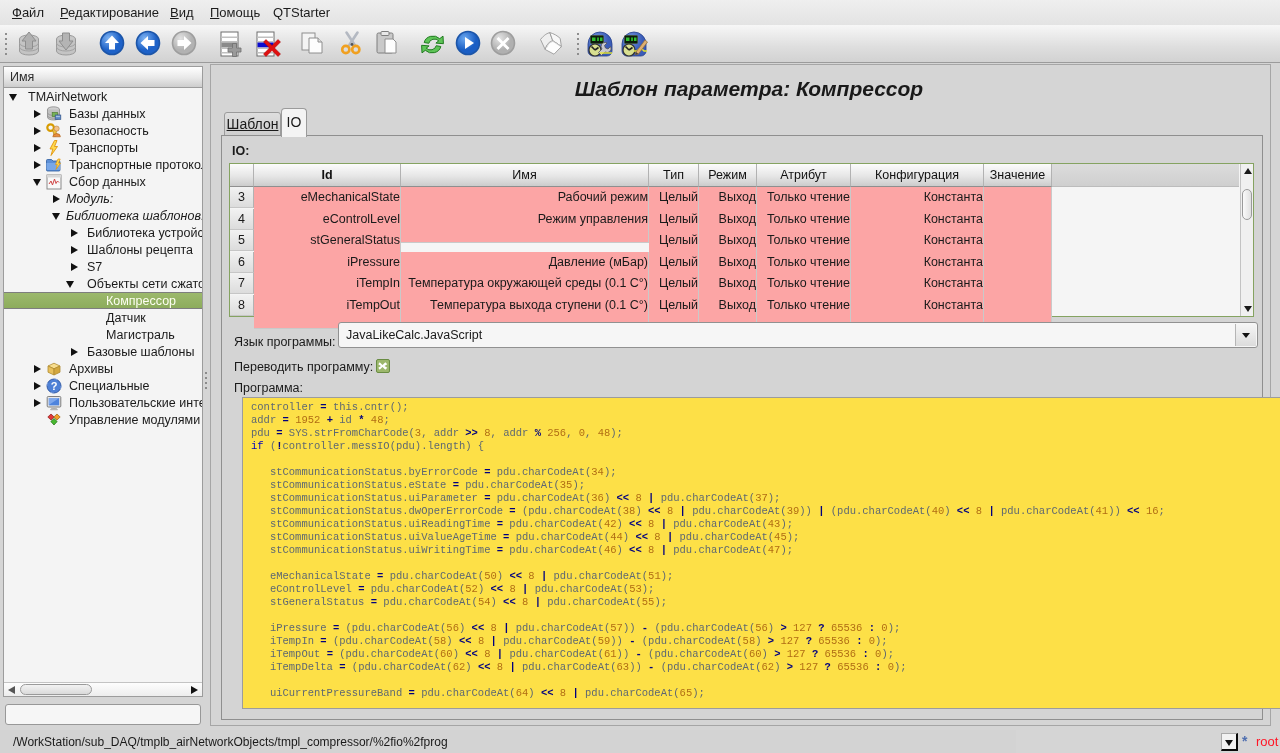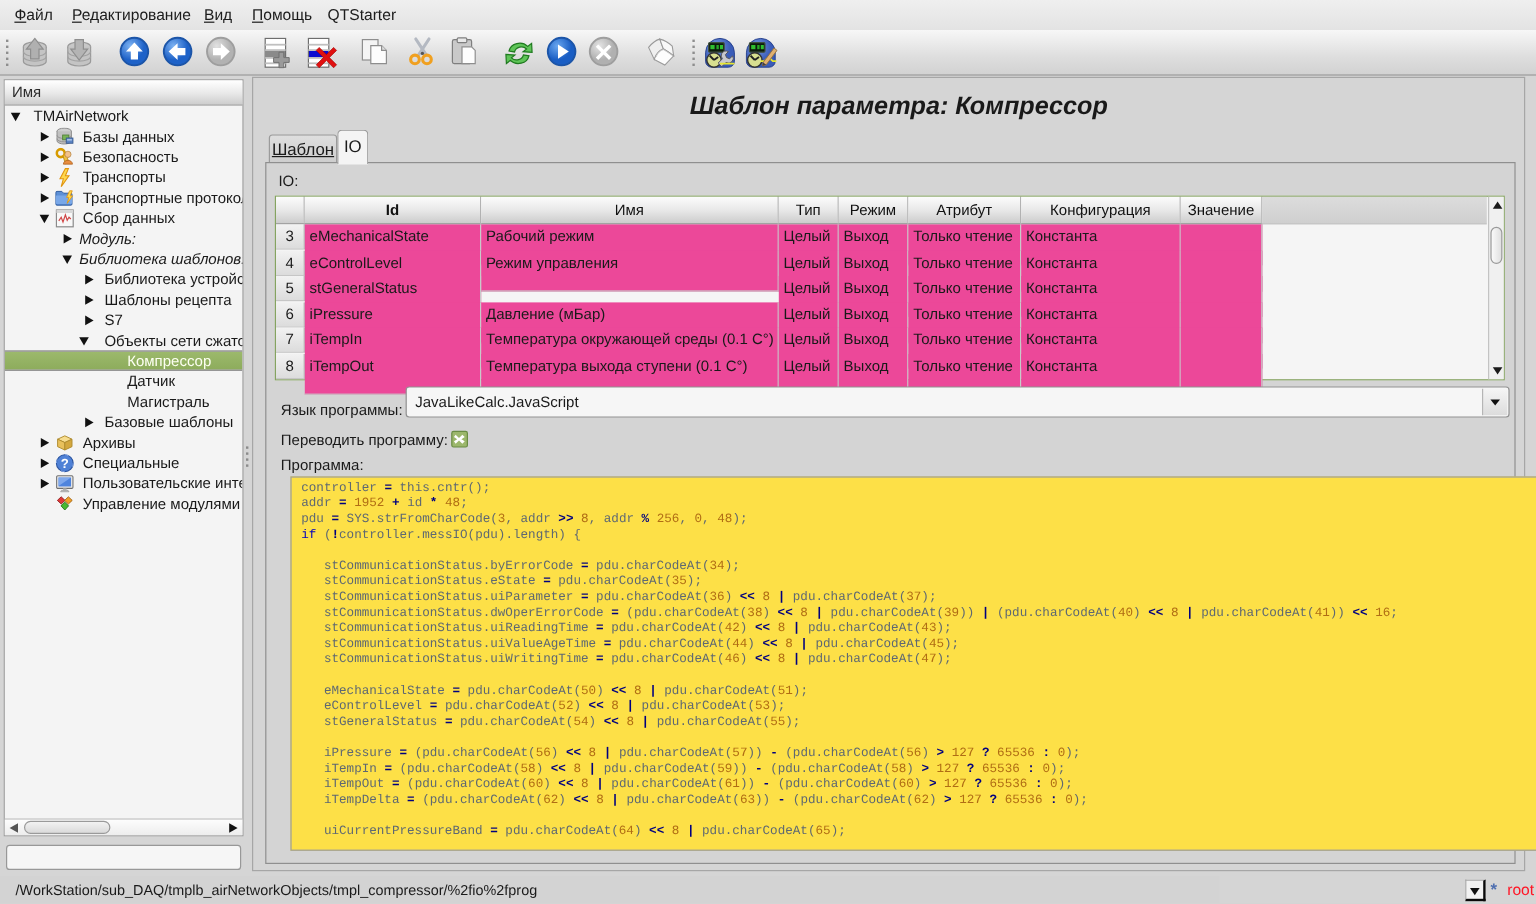--- a/index.html
+++ b/index.html
@@ -41,25 +41,25 @@
 
 #mainpanel { left:210px; top:64px; width:1061px; height:662px; border:1px solid #a6a6a6; background:#d5d5d5; }
 #title { position:absolute; left:17px; right:0; top:12px; text-align:center; font-size:21px; font-weight:bold; font-style:italic; color:#191919; }
 .tab { position:absolute; font-size:14px; text-align:center; border:1px solid #9b9b9b; }
 #tab1 { left:13px; top:47px; width:57px; height:24px; background:linear-gradient(#dedede,#cecece); border-radius:3px 3px 0 0; line-height:22px; }
 #tab1 span { text-decoration:underline; }
 #tab2 { left:70px; top:43px; width:26px; height:29px; background:#f4f4f4; border-bottom:none; border-radius:4px 4px 0 0; line-height:26px; z-index:3; }
 #tabpane { position:absolute; left:10px; top:70px; width:1042px; height:585px; border:1px solid #8f8f8f; background:#d4d4d4; }
 
 
-#iolabel { position:absolute; left:10px; top:8px; font-size:12.5px; }
+#iolabel { position:absolute; left:10px; top:8px; font-size:12.5px;font-weight:bold; }
 #iotable { position:absolute; left:7px; top:27px; width:1025px; height:154px; border:1px solid #85a361; background:#f5f5f5; }
 .hcell { position:absolute; top:0; height:23px; background:linear-gradient(#fcfcfc,#e6e6e6 55%,#cccccc); border-right:1px solid #b2b2b2; border-bottom:1px solid #8f8f8f; font-size:12.5px; text-align:center; line-height:22px; color:#111; }
 .ncell { position:absolute; width:24px; height:21px; background:linear-gradient(#f2f2f2,#dcdcdc); border-right:1px solid #b2b2b2; border-bottom:1px solid #c6c6c6; font-size:12.5px; text-align:center; line-height:21px; }
-.dcell { position:absolute; height:34px; background:#ec4899; border-right:1px solid #c9c9c9; border-bottom:1px solid #c9c9c9; font-size:12.5px; line-height:21px; padding-left:4px; white-space:nowrap; overflow:hidden; }
+.dcell { position:absolute; height:34px; background:#fca5a5; border-right:1px solid #c9c9c9; border-bottom:1px solid #c9c9c9; font-size:12.5px; line-height:21px; padding-left:4px; white-space:nowrap; overflow:hidden;text-align:right; }
 
 
 .vsb { position:absolute; width:13px; background:#f0f0f0; border-left:1px solid #c3c3c3; }
 .vthumb { position:absolute; left:1px; width:10px; background:linear-gradient(90deg,#fafafa,#e0e0e0); border:1px solid #9a9a9a; border-radius:5px; }
 .sbarr { position:absolute; left:3px; width:0; height:0; }
 .sbarr.up { border-bottom:6px solid #1a1a1a; border-left:4px solid transparent; border-right:4px solid transparent; }
 .sbarr.dn { border-top:6px solid #1a1a1a; border-left:4px solid transparent; border-right:4px solid transparent; }
 
 
 #langlabel { position:absolute; left:12px; top:199px; font-size:12.5px; }

